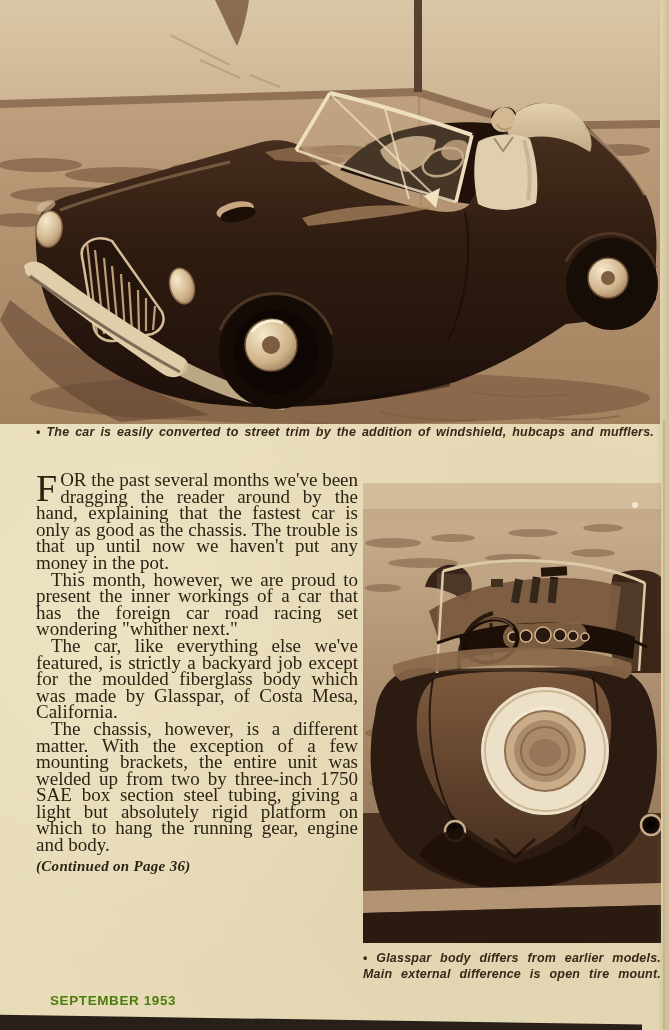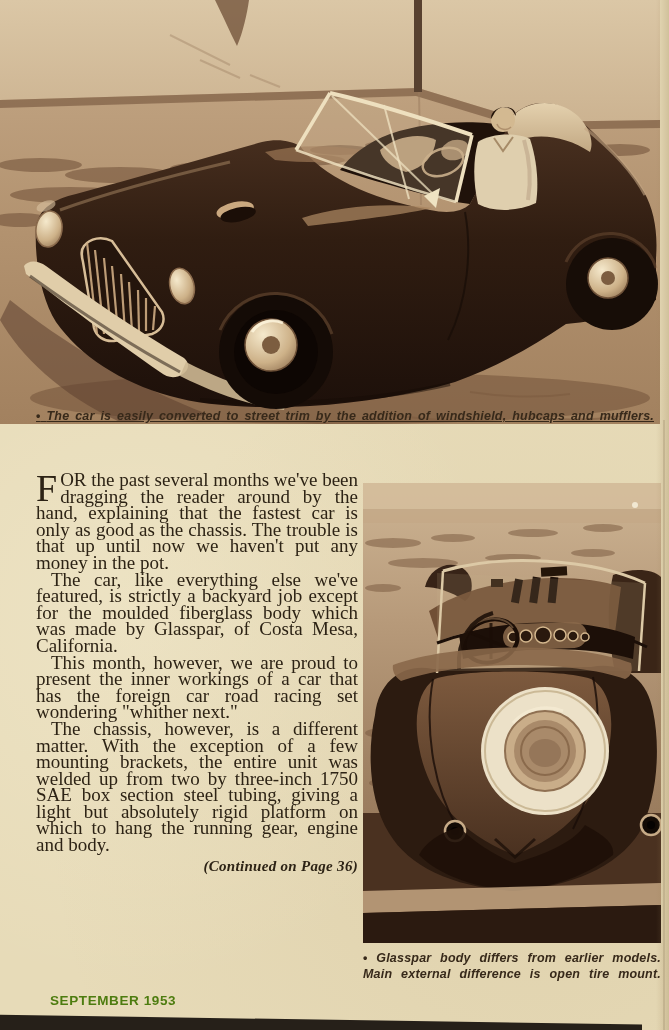--- a/index.html
+++ b/index.html
@@ -30,21 +30,21 @@
     font-size:19px; line-height:16.6px; text-align:justify;
     text-indent:15px;
   }
   .col p.lead { text-indent:0; }
   .col p.lead::first-letter {
     float:left; font-size:38px; line-height:29px; padding:2px 3px 0 0;
     font-weight:400;
   }
   .continued {
     font:italic 700 15px/19px "Liberation Serif", serif;
-    text-align:right; margin-top:3px; letter-spacing:.3px; color:var(--ink);
+    text-align:left; margin-top:3px; letter-spacing:.3px; color:var(--ink);
   }
 
   .footer-left, .page-num {
     font:700 13.5px "Liberation Sans", sans-serif; color:#4d7c0f; letter-spacing:.6px;
   }
 
   .edge-shade {
     left:656px; top:0; width:13px; height:1030px;
     background:linear-gradient(to right, rgba(0,0,0,0), rgba(150,125,80,.28));
     pointer-events:none;
@@ -206,29 +206,29 @@
 
     <g stroke="#7d5c41" stroke-width="2" opacity=".6" fill="none">
       <path d="M380,412 q45,10 95,8"></path>
         <path d="M470,392 q55,8 100,2"></path>
       <path d="M540,418 q45,4 80,-2"></path>
         <path d="M300,420 q30,6 60,6"></path>
     </g>
   </svg>
 </div>
 
-<div class="abs caption" style="left:36px;top:408px;width:618px;text-decoration:underline;">
+<div class="abs caption" style="left:36px;top:424px;width:618px;">
   <span class="bullet">•</span>
   <span>The car is easily converted to street trim by the addition of windshield, hubcaps and mufflers.</span>
 </div>
 
 <div class="abs col" style="left:36px;top:472px;">
   <p class="lead">FOR the past several months we've been dragging the reader around by the hand, explaining that the fastest car is only as good as the chassis. The trouble is that up until now we haven't put any money in the pot.</p>
+  <p>This month, however, we are proud to present the inner workings of a car that has the foreign car road racing set wondering "whither next."</p>
   <p>The car, like everything else we've featured, is strictly a backyard job except for the moulded fiberglass body which was made by Glasspar, of Costa Mesa, California.</p>
-  <p>This month, however, we are proud to present the inner workings of a car that has the foreign car road racing set wondering "whither next."</p>
   <p>The chassis, however, is a different matter. With the exception of a few mounting brackets, the entire unit was welded up from two by three-inch 1750 SAE box section steel tubing, giving a light but absolutely rigid platform on which to hang the running gear, engine and body.</p>
   <div class="continued">(Continued on Page 36)</div>
 </div>
 
 <div class="abs photo" style="left:363px;top:483px;width:298px;height:460px;">
   <svg width="298" height="460" viewBox="0 0 298 460">
     <defs>
       <linearGradient id="dirt2" x1="0" y1="0" x2="0" y2="1">
         <stop offset="0" stop-color="#cdb493"></stop>
           <stop offset=".3" stop-color="#b79a7a"></stop>

